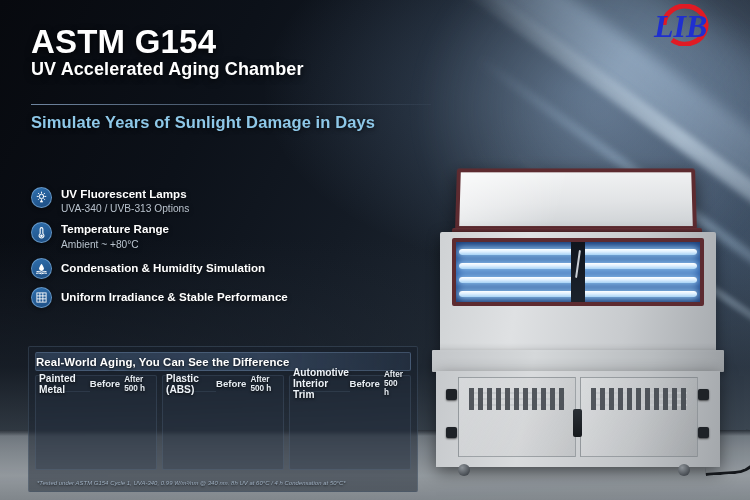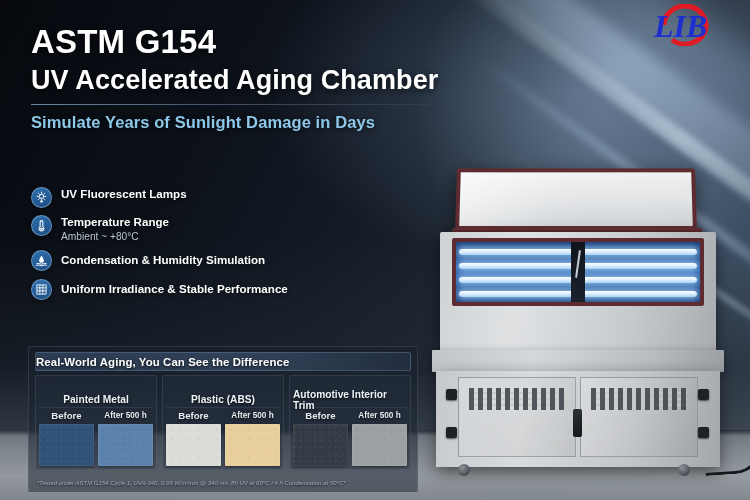--- a/index.html
+++ b/index.html
@@ -64,22 +64,22 @@
   }
   .logo svg { display:block; }
 
   
   .headline { position:absolute; left:31px; top:24px; width:440px; }
   .h-line1 {
     font-size:33px; font-weight:bold; color:#ffffff; letter-spacing:.2px;
     line-height:1.07; text-shadow:0 2px 7px rgba(0,0,0,.75);
   }
   .h-line2 {
-    font-size:27px; font-weight:bold; color:#ffffff; letter-spacing:.1px;
-    line-height:1.18; margin-top:6px; text-shadow:0 2px 7px rgba(0,0,0,.75);
+    font-size:18px; font-weight:bold; color:#ffffff; letter-spacing:.1px;
+    line-height:1.18; margin-top:0; text-shadow:0 2px 7px rgba(0,0,0,.75);
   }
   .divider {
     position:absolute; left:31px; top:104px; width:400px; height:1px;
     background:linear-gradient(90deg, rgba(150,180,215,.72), rgba(150,180,215,.05));
   }
   .subtitle {
     position:absolute; left:31px; top:113px; width:430px;
     font-size:16.5px; font-weight:600; color:#8ec8e8; letter-spacing:.1px;
     text-shadow:0 1px 5px rgba(0,0,0,.7);
   }
@@ -128,25 +128,25 @@
   }
   .panel-bar span {
     font-size:11.4px; font-weight:bold; color:#ffffff; letter-spacing:.1px;
     text-shadow:0 1px 3px rgba(0,0,0,.8);
   }
   .groups {
     position:absolute; left:6px; top:28px; right:6px; bottom:21px;
     display:flex; gap:5px;
   }
   .grp {
-    flex:1 1 0; display:flex; flex-direction:column;
+    flex:1 1 0; display:flex; flex-direction:row;
     background:rgba(40,52,68,.30);
     border:1px solid rgba(120,145,175,.18);
     border-radius:2px;
-    padding:16px 3px 3px 3px;
+    padding:0 3px 3px 3px;
   }
   .grp-head {
     height:16px; display:flex; align-items:center; justify-content:center;
     font-size:10.2px; font-weight:600; color:#eef3f8;
     text-shadow:0 1px 3px rgba(0,0,0,.8);
     border-bottom:1px solid rgba(120,145,175,.16);
   }
   .grp-sub { display:flex; gap:4px; height:15px; }
   .grp-sub div {
     flex:1 1 0; display:flex; align-items:center; justify-content:center;
@@ -330,20 +330,21 @@
     <div class="feature tall">
       <span class="ico">
         <svg width="13" height="13" viewBox="0 0 24 24" fill="none" stroke="#ffffff" stroke-width="1.8" stroke-linecap="round">
           <circle cx="12" cy="10" r="4"></circle>
           <path d="M12 2 v2 M12 16 v2 M4 10 h2 M18 10 h2 M6.3 4.3 l1.4 1.4 M16.3 14.3 l1.4 1.4 M17.7 4.3 l-1.4 1.4 M7.7 14.3 l-1.4 1.4"></path>
           <path d="M9.5 18 h5 v3 h-5 z" fill="#ffffff" stroke="none"></path>
         </svg>
       </span>
       <span class="ftxt">
         <div class="f-title">UV Fluorescent Lamps</div>
+        <div class="f-sub">UVA-340 / UVB-313 Options</div>
       </span>
     </div>
 
     <div class="feature tall">
       <span class="ico">
         <svg width="13" height="13" viewBox="0 0 24 24" fill="none" stroke="#ffffff" stroke-width="2" stroke-linecap="round">
           <path d="M12 3 a2.5 2.5 0 0 1 2.5 2.5 V14 a4.5 4.5 0 1 1 -5 0 V5.5 A2.5 2.5 0 0 1 12 3 z"></path>
           <circle cx="12" cy="18" r="2.4" fill="#ffffff" stroke="none"></circle>
         </svg>
       </span>

